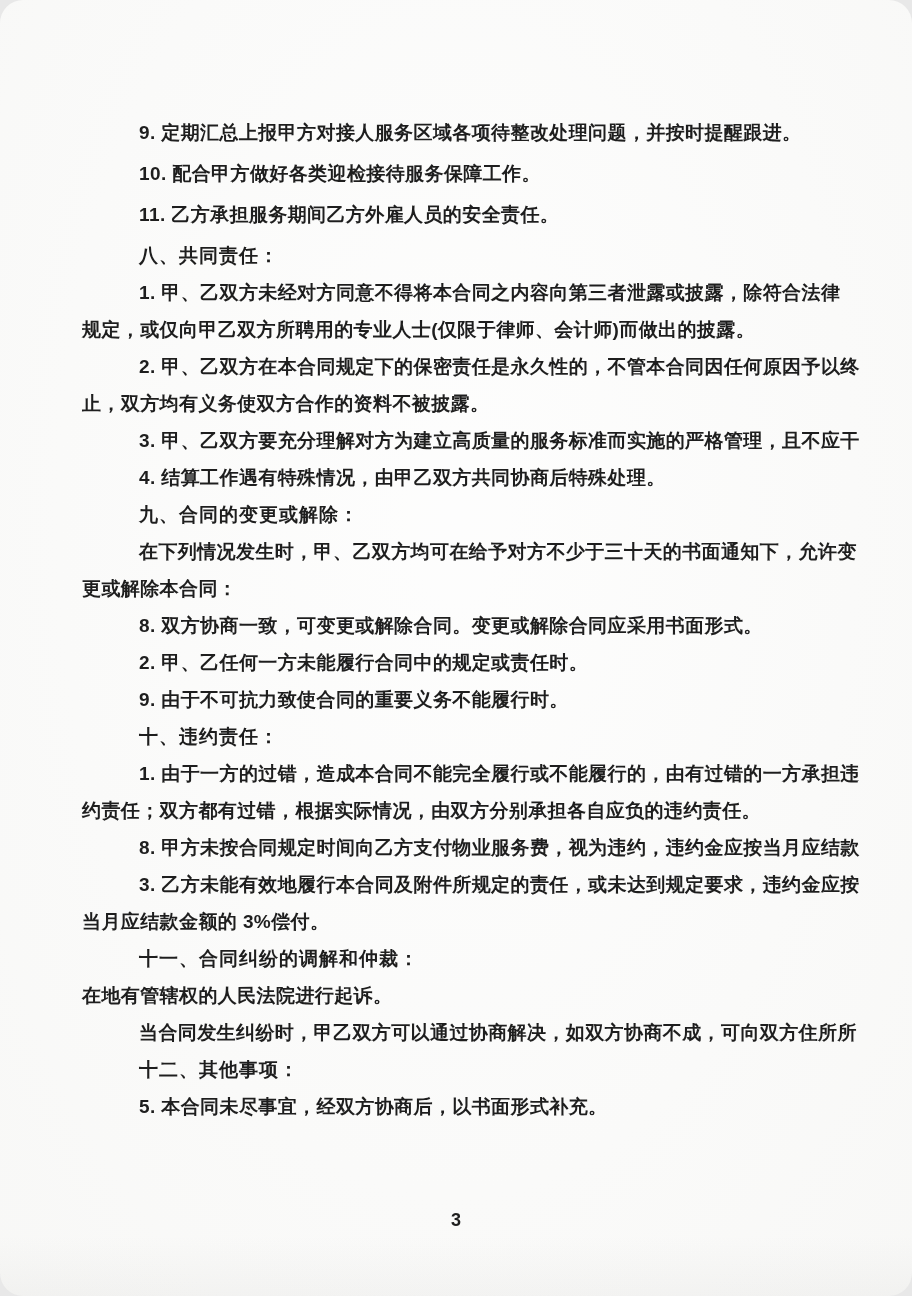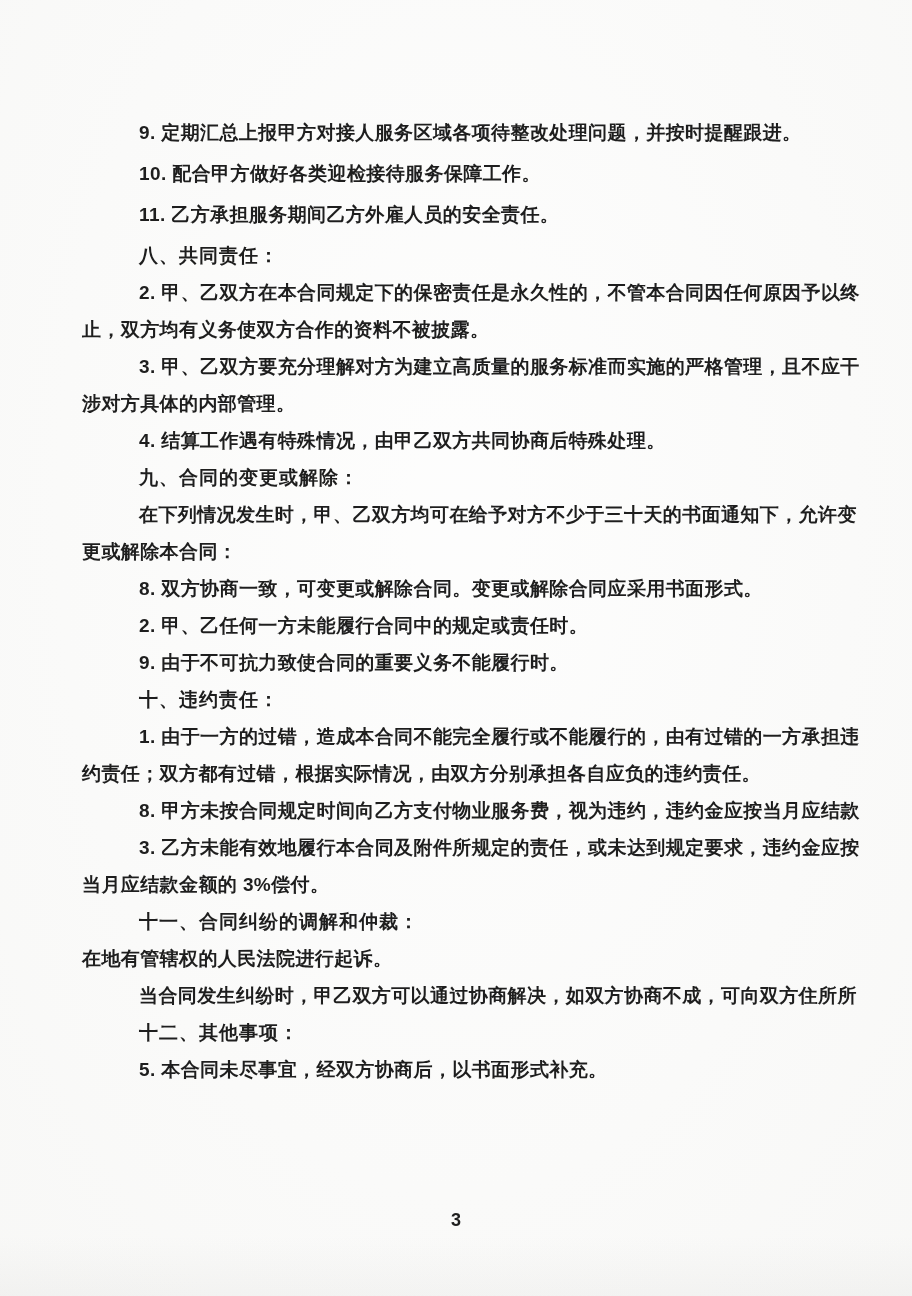--- a/index.html
+++ b/index.html
@@ -11,20 +11,21 @@
     position: relative;
     width: 912px;
     height: 1296px;
     margin: 0 auto;
     background: #fbfbfa;
     background-image: radial-gradient(ellipse at 50% 40%, rgba(255,255,255,0.6), rgba(242,242,240,0.35));
     overflow: hidden;
     font-family: "Liberation Sans", "DejaVu Sans", sans-serif;
     font-weight: 700;
     color: #1e1e1e;
+    border-radius: 23px;
     -webkit-font-smoothing: antialiased;
   }
   .content {
     position: absolute;
     top: 114px;
     left: 82px;
     width: 756px;
     font-size: 19px;
     letter-spacing: 0.4px;
   }
@@ -74,26 +75,29 @@
       <div class="block item">
         <div class="line first">10. 配合甲方做好各类迎检接待服务保障工作。</div>
       </div>
       <div class="block item">
         <div class="line first">11. 乙方承担服务期间乙方外雇人员的安全责任。</div>
       </div>
       <div class="block heading">
         <div class="line first">八、共同责任：</div>
       </div>
       <div class="block para">
+        <div class="line first">1. 甲、乙双方未经对方同意不得将本合同之内容向第三者泄露或披露，除符合法律</div>
+        <div class="line">规定，或仅向甲乙双方所聘用的专业人士(仅限于律师、会计师)而做出的披露。</div>
+      </div>
+      <div class="block para">
         <div class="line first">2. 甲、乙双方在本合同规定下的保密责任是永久性的，不管本合同因任何原因予以终</div>
         <div class="line">止，双方均有义务使双方合作的资料不被披露。</div>
       </div>
       <div class="block para">
         <div class="line first">3. 甲、乙双方要充分理解对方为建立高质量的服务标准而实施的严格管理，且不应干</div>
-        <div class="line">涉对方具体的内部管理。</div>
       </div>
       <div class="block para">
         <div class="line first">4. 结算工作遇有特殊情况，由甲乙双方共同协商后特殊处理。</div>
       </div>
       <div class="block heading">
         <div class="line first">九、合同的变更或解除：</div>
       </div>
       <div class="block para">
         <div class="line first">在下列情况发生时，甲、乙双方均可在给予对方不少于三十天的书面通知下，允许变</div>
         <div class="line">更或解除本合同：</div>

